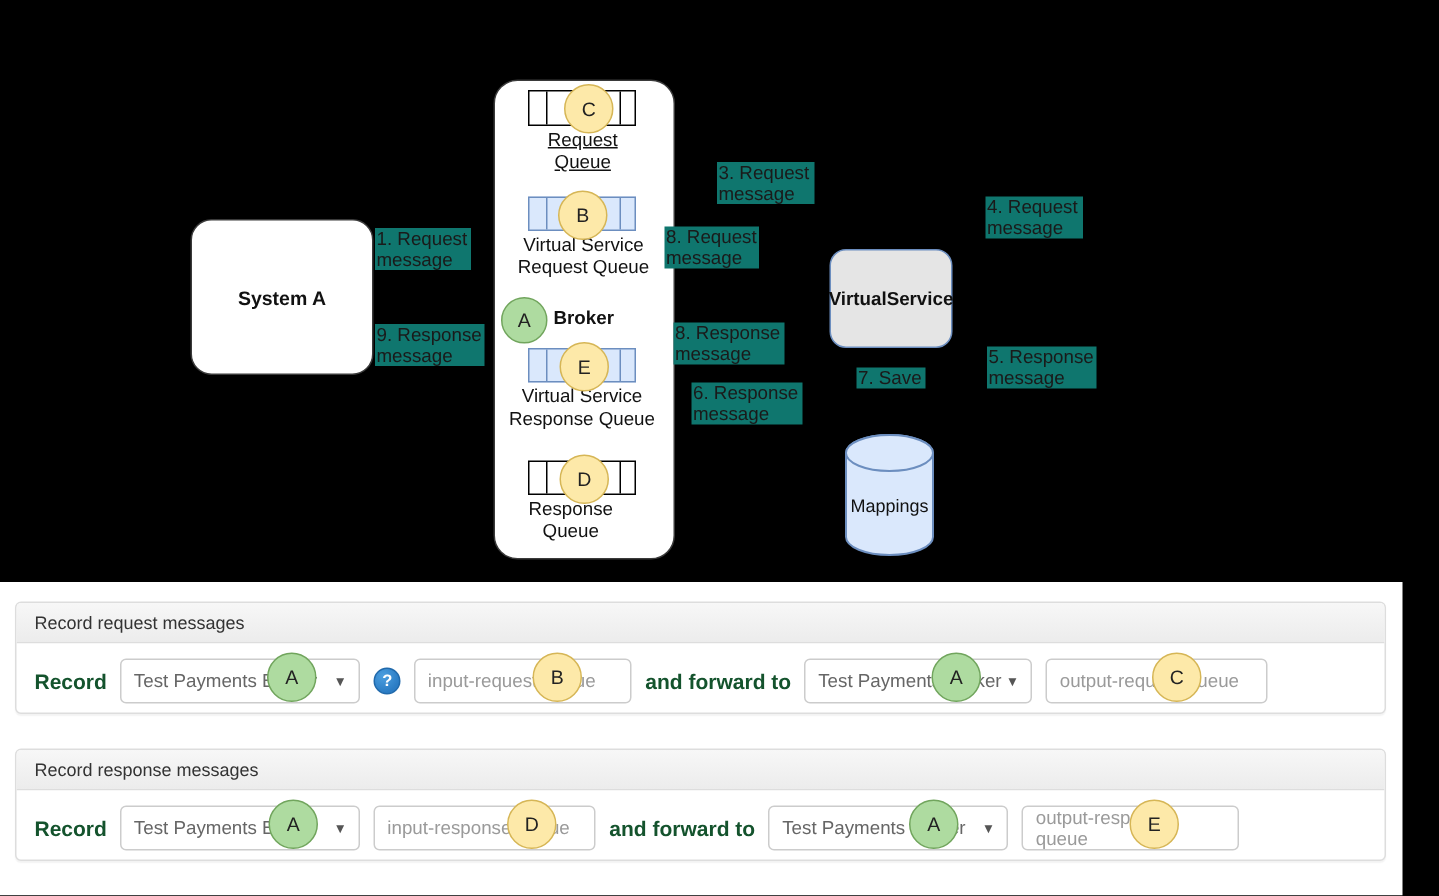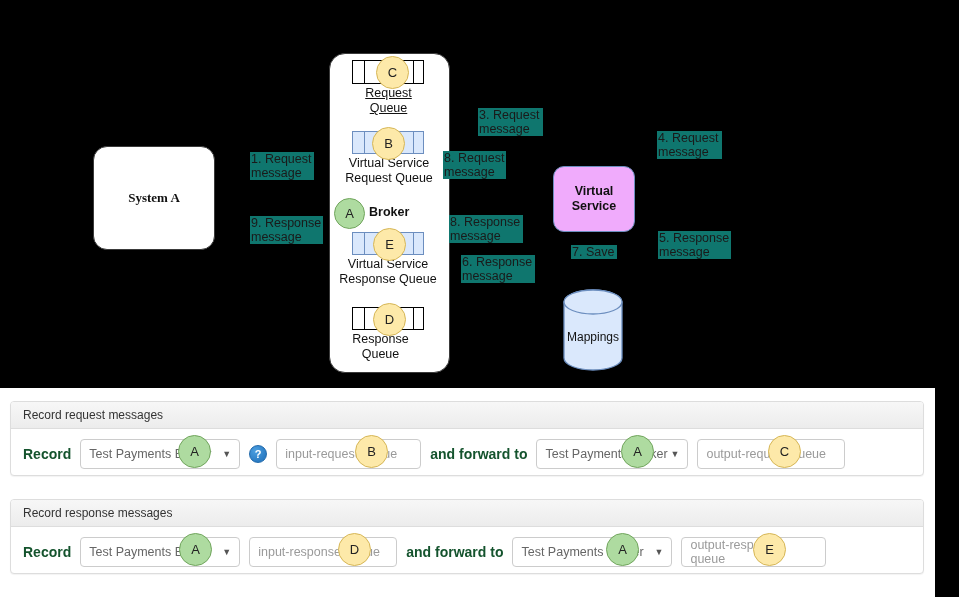--- a/index.html
+++ b/index.html
@@ -26,25 +26,25 @@
     position:absolute;
     background:#fff;
     border:1.6px solid #3a3a3a;
     border-radius:14px;
     display:flex;align-items:center;justify-content:center;
     font-size:13px;font-weight:bold;color:#111;
     box-shadow:1px 1px 0 rgba(0,0,0,.25);
   }
   .vsbox{
     position:absolute;
-    background:#f0abfc;
+    background:#e5e5e5;
     border:1.4px solid #6c8ebf;
     border-radius:11px;
     display:flex;align-items:center;justify-content:center;
-    flex-direction:column;
+    flex-direction:row;
     font-size:12.5px;font-weight:bold;color:#111;line-height:15px;
     box-shadow:1px 1px 0 rgba(0,0,0,.2);
   }
   .brokerbox{
     position:absolute;
     background:#fff;
     border:1.5px solid #3a3a3a;
     border-radius:16px;
   }
   .queue{
@@ -161,21 +161,21 @@
         <path d="M470,243 L420,243" marker-end="url(#ah)"></path>
 
         <path d="M337,250 L300,236 L231,236" marker-end="url(#ah)"></path>
 
         <path d="M420,236 L470,243"></path>
 
         <path d="M593,231 L593,288" marker-end="url(#ah)"></path>
       </g>
     </svg>
 
-    <div class="sysbox" style="left:93px;top:146px;width:120px;height:102px;font-family:Liberation Serif, serif;">
+    <div class="sysbox" style="left:127px;top:146px;width:120px;height:102px;">
       <span>System A</span>
     </div>
 
 
     <div class="brokerbox" style="left:329px;top:53px;width:119px;height:318px;"></div>
 
     <div class="queue qwhite" style="left:352px;top:60px;width:72px;height:24px;">
       <div class="body">
         <div class="seg" style="left:11px;"></div>
         <div class="seg" style="left:60px;"></div>

